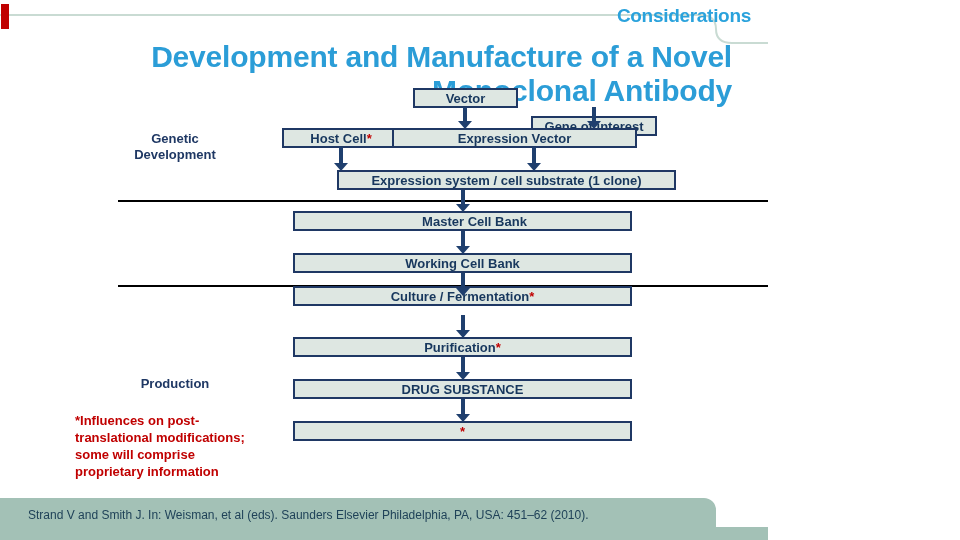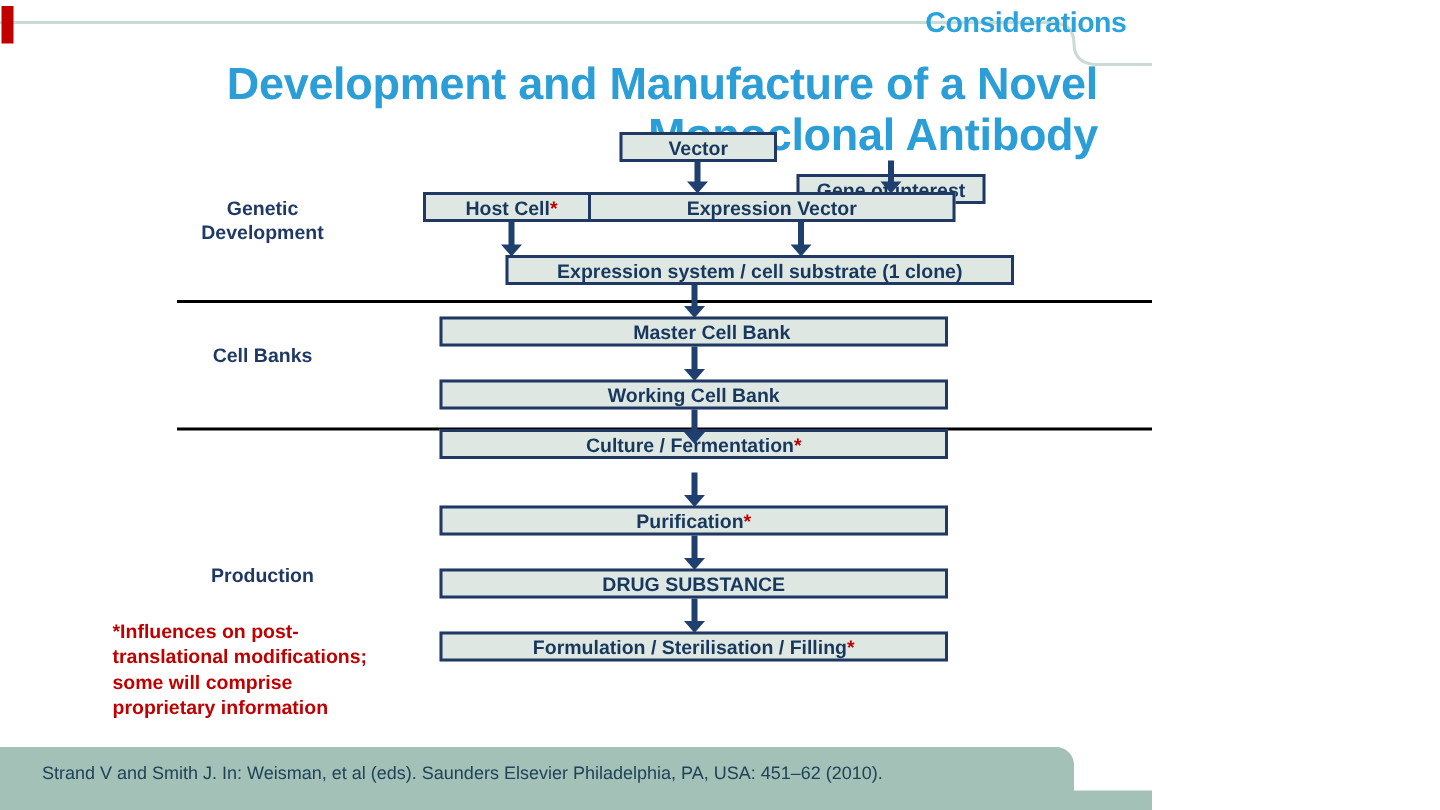--- a/index.html
+++ b/index.html
@@ -64,21 +64,20 @@
 
   <div class="logo">
     <div class="l1">Considerations</div>
   </div>
 
   <h1 class="title">Development and Manufacture of a Novel
 Monoclonal Antibody</h1>
 
   <div class="sec-label" style="top:131px;">Genetic
 Development</div>
-  <div class="sec-label" style="top:229px;">Cell Banks</div>
   <div class="sec-label" style="top:376px;">Production</div>
 
   <div class="divider" style="top:200px;"></div>
   <div class="divider" style="top:285px;"></div>
 
   <div class="flowbox" style="left:413px;top:88px;width:105px;">
       <span>Vector</span>
       <span class="ast"></span>
     </div>
   <div class="flowbox" style="left:531px;top:88px;width:126px;margin-top:28px;">
@@ -111,21 +110,20 @@
     </div>
   <div class="flowbox" style="left:293px;top:337px;width:339px;">
       <span>Purification</span>
       <span class="ast">*</span>
     </div>
   <div class="flowbox" style="left:293px;top:379px;width:339px;">
       <span>DRUG SUBSTANCE</span>
       <span class="ast"></span>
     </div>
   <div class="flowbox" style="left:293px;top:421px;width:339px;">
-      <span>Formulation / Sterilisation / Filling</span>
       <span class="ast">*</span>
     </div>
 
   <div class="arrow" style="left:458px;top:107px;height:22px;">
       <div class="shaft"></div>
       <div class="head"></div>
     </div>
   <div class="arrow" style="left:587px;top:107px;height:22px;">
       <div class="shaft"></div>
       <div class="head"></div>

